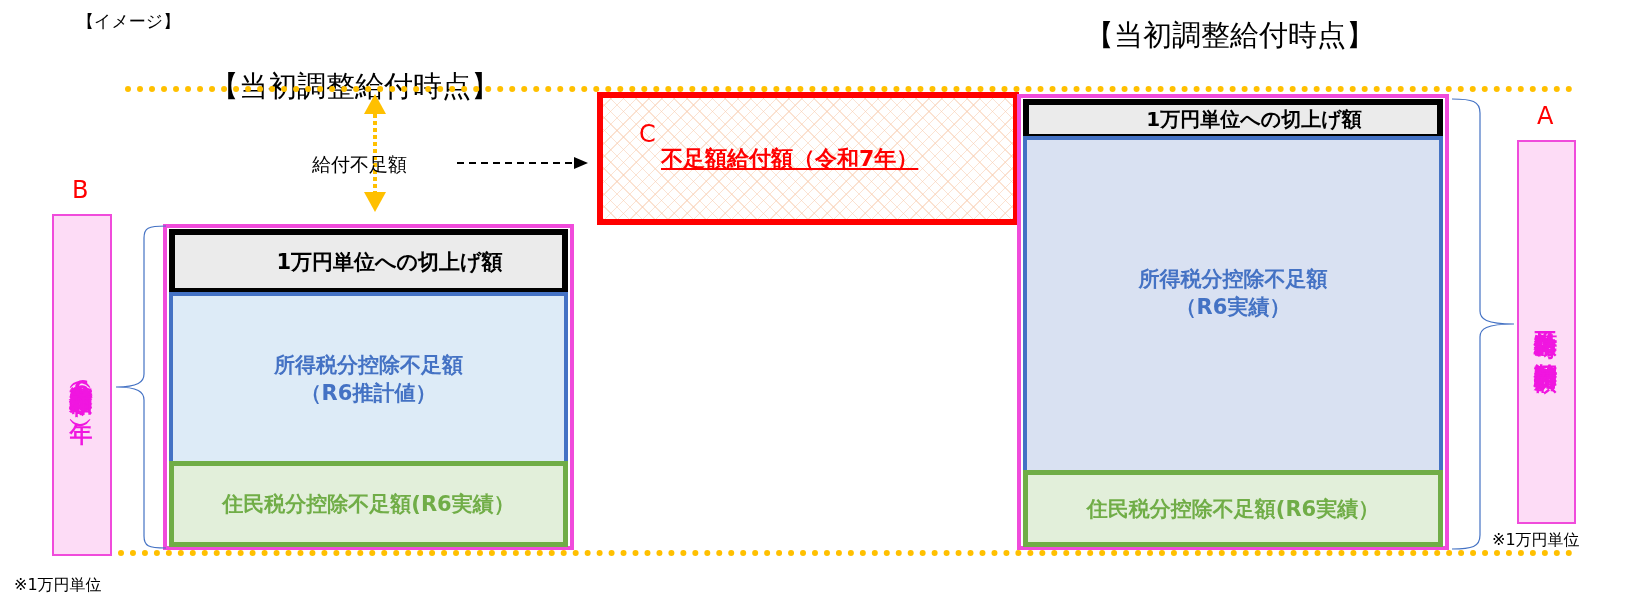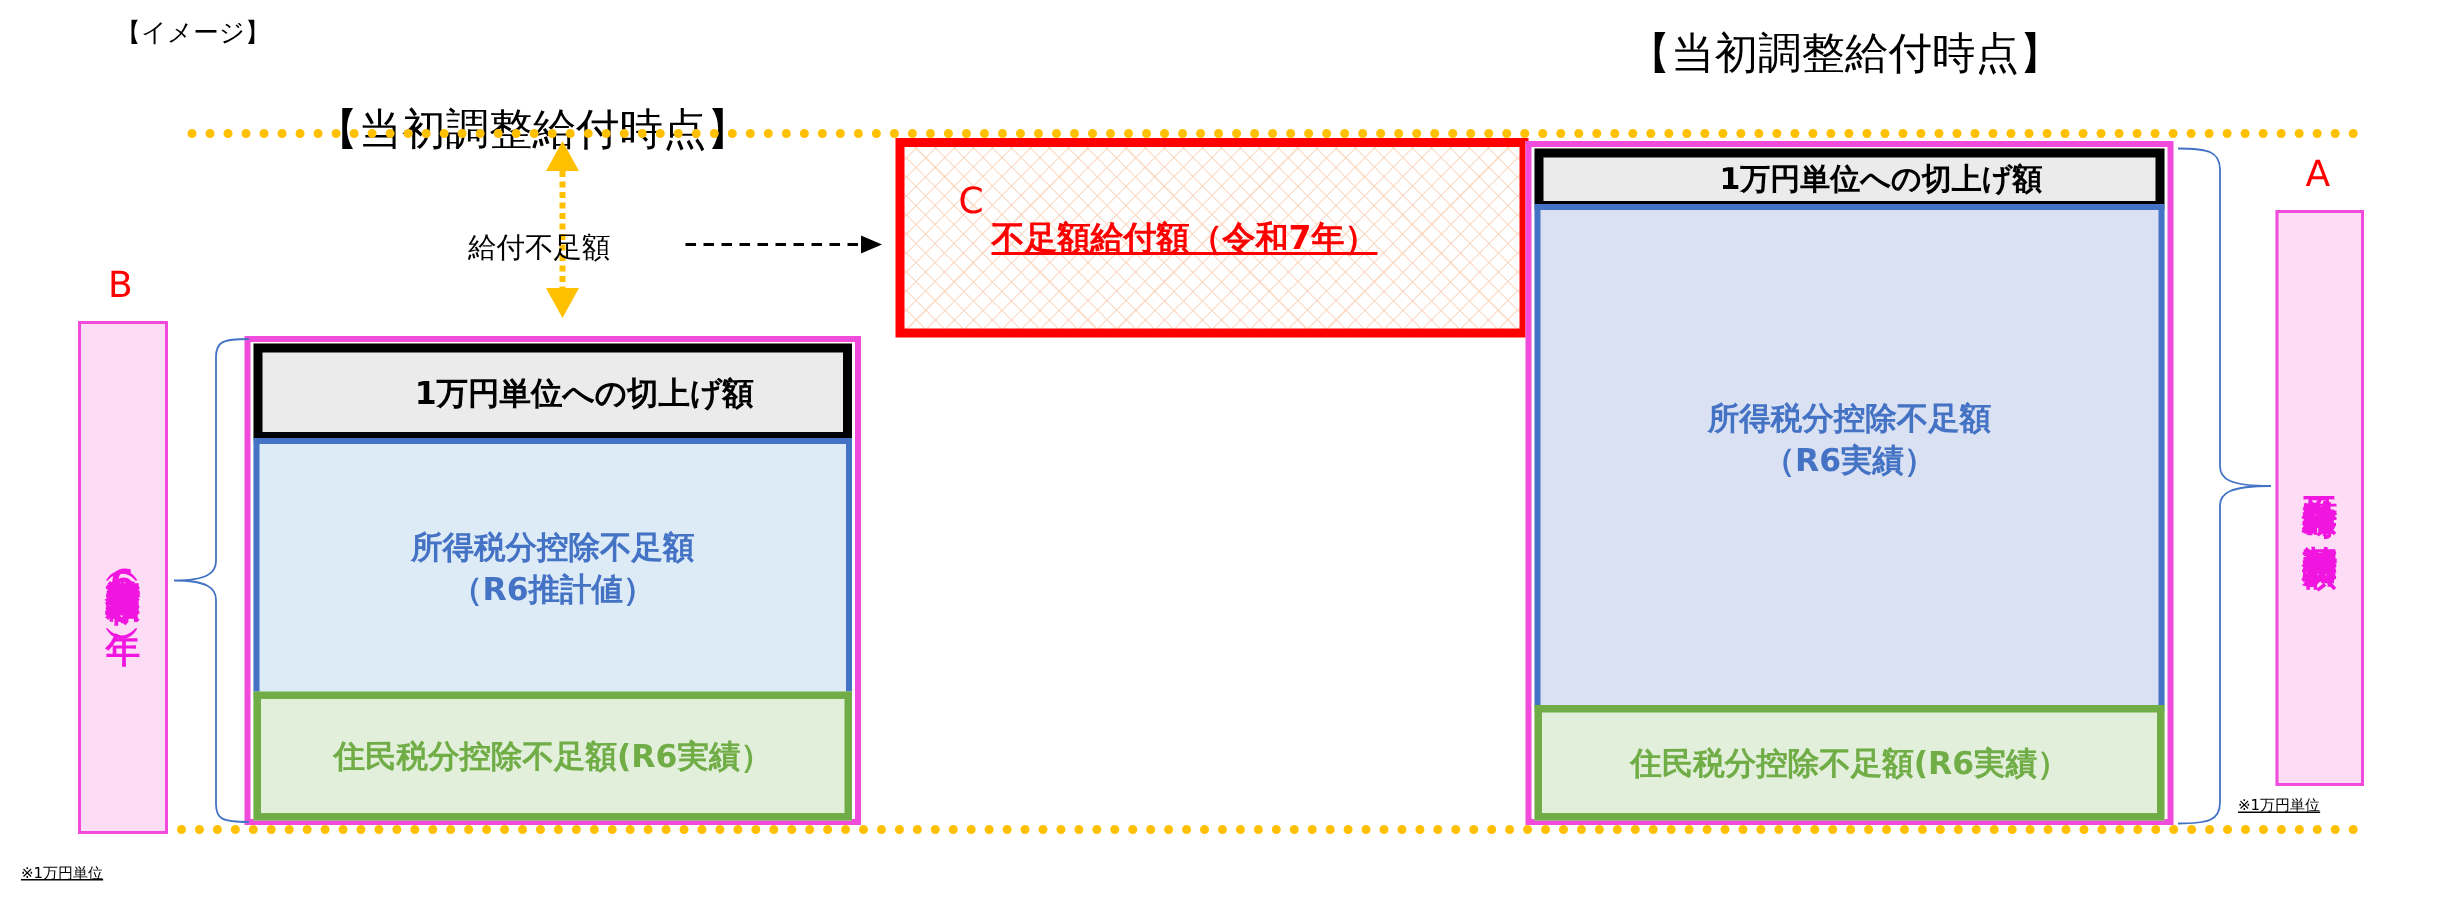--- a/index.html
+++ b/index.html
@@ -26,21 +26,21 @@
     background-image:
       repeating-linear-gradient(45deg, rgba(248,203,173,0.55) 0 1px, transparent 1px 9px),
       repeating-linear-gradient(-45deg, rgba(248,203,173,0.55) 0 1px, transparent 1px 9px); }
   .red-c { color:#FF0000; font-size:24px; }
   .red-title { color:#FF0000; font-size:22px; font-weight:bold; text-decoration:underline; white-space:nowrap; }
 
   .side-label { box-sizing:border-box; border:2px solid #F04BDB; background:#FDDCF6; color:#F016E0;
     font-weight:bold; font-size:23px; writing-mode:vertical-rl; text-orientation:upright;
     display:flex; align-items:center; justify-content:center; letter-spacing:1px; }
   .letter { color:#FF0000; font-size:24px; }
-  .note { font-size:10px; white-space:nowrap;text-decoration:underline; }
+  .note { font-size:16px; white-space:nowrap; }
   .gap-label { font-size:19px; white-space:nowrap; }
 </style>
 </head>
 <body>
 
 <div class="abs image-tag">【イメージ】</div>
 <div class="abs heading h-left">【当初調整給付時点】</div>
 <div class="abs heading h-right">【当初調整給付時点】</div>
 
 <div class="abs dotline top-line"></div>

